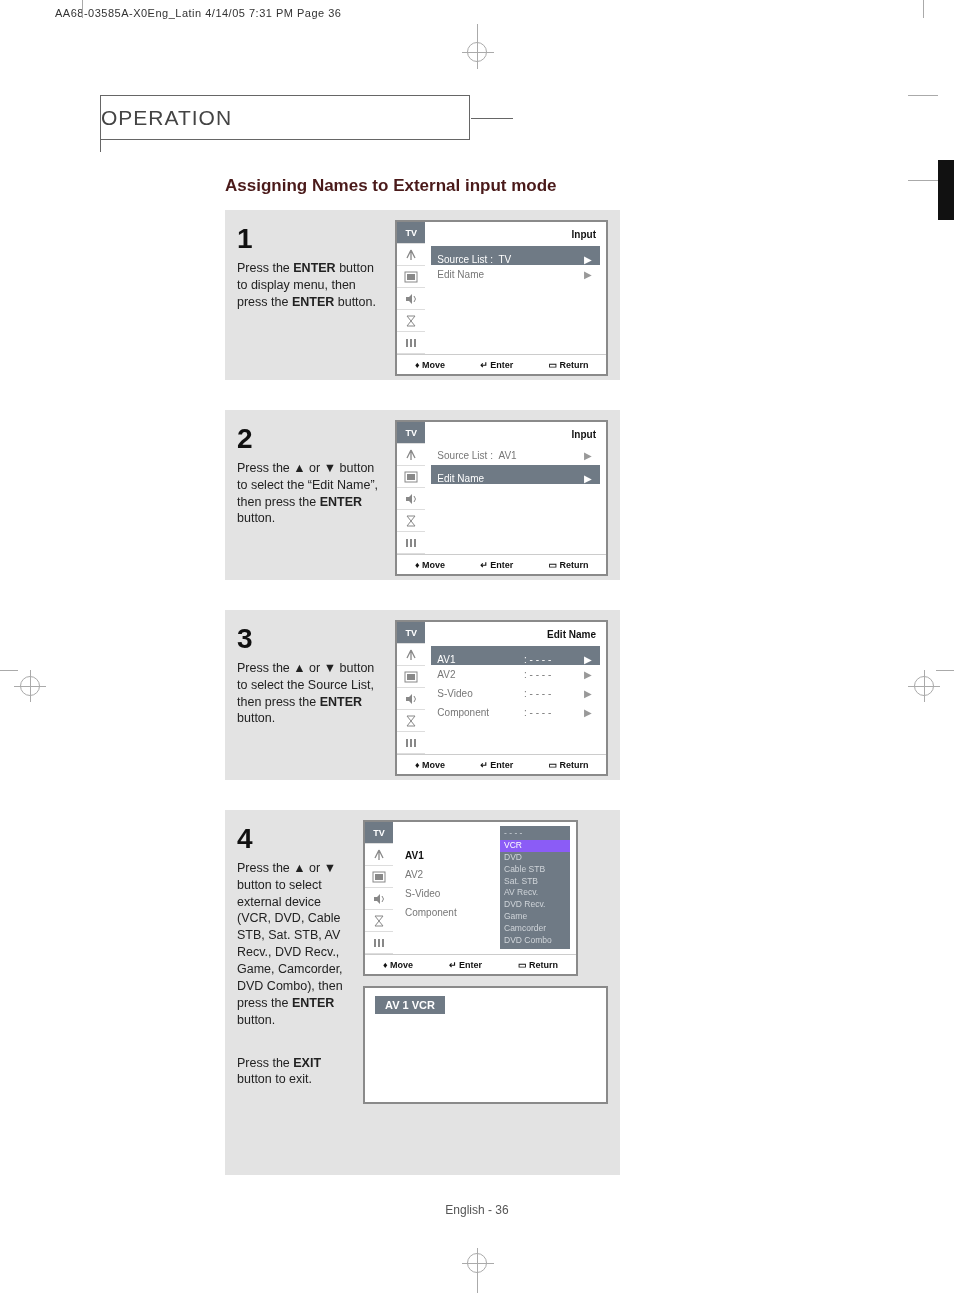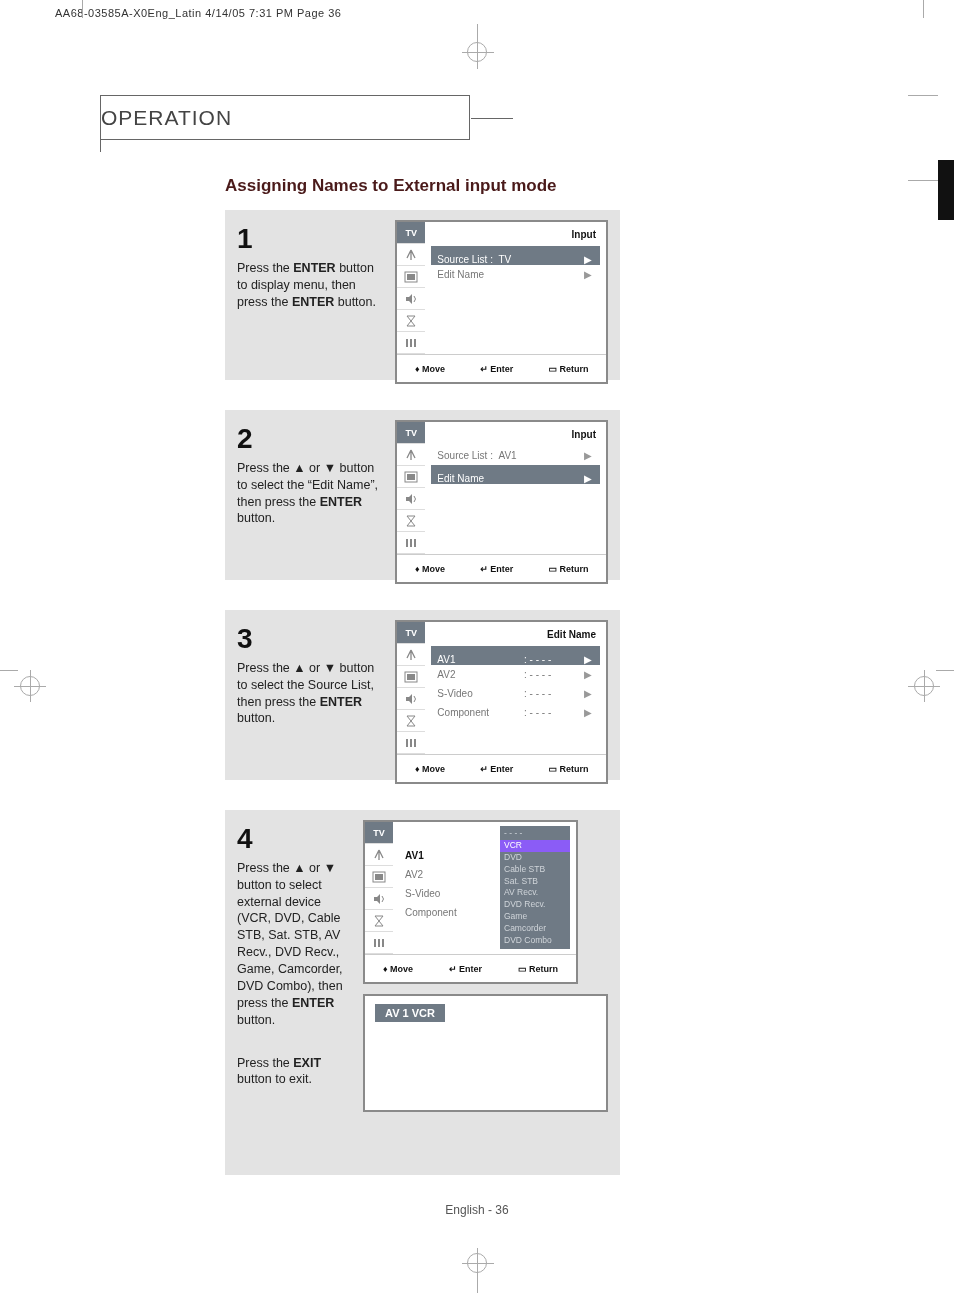--- a/index.html
+++ b/index.html
@@ -110,21 +110,21 @@
   .osd-sidebar .tab { height:22px; display:flex; align-items:center; justify-content:center; border-bottom:1px solid #ddd;}
   .osd-sidebar .tab.tv { background:#6f7a85; color:#fff; font-size:9px; font-weight:bold;}
   .osd-main { flex:1; padding:4px 6px;}
   .osd-title { text-align:right; font-weight:bold; color:#111; padding:3px 4px 6px;}
   .osd-row { display:flex; align-items:center; height:19px; padding:0 6px; font-size:10px;}
   .osd-row .lbl { flex:1;}
   .osd-row .val { width:60px;}
   .osd-row .ar { width:10px; color:#999;}
   .osd-row.sel { background:#6f7a85; color:#fff;align-items:flex-end;}
   .osd-row.sel .ar { color:#fff;}
-  .osd-footer { height:28px; background:#fff; display:flex; align-items:center; justify-content:space-around; font-size:9px; color:#111; border-top:1px solid #ccc; font-weight:bold;}
+  .osd-footer { height:20px; background:#fff; display:flex; align-items:center; justify-content:space-around; font-size:9px; color:#111; border-top:1px solid #ccc; font-weight:bold;}
 
   .dropdown-box {
     position:absolute;
     right:6px; top:4px;
     width:70px;
     background:#6f7a85;
     color:#d0d5da;
     font-size:8.5px;
     line-height:1.4;
     padding:2px 4px;

